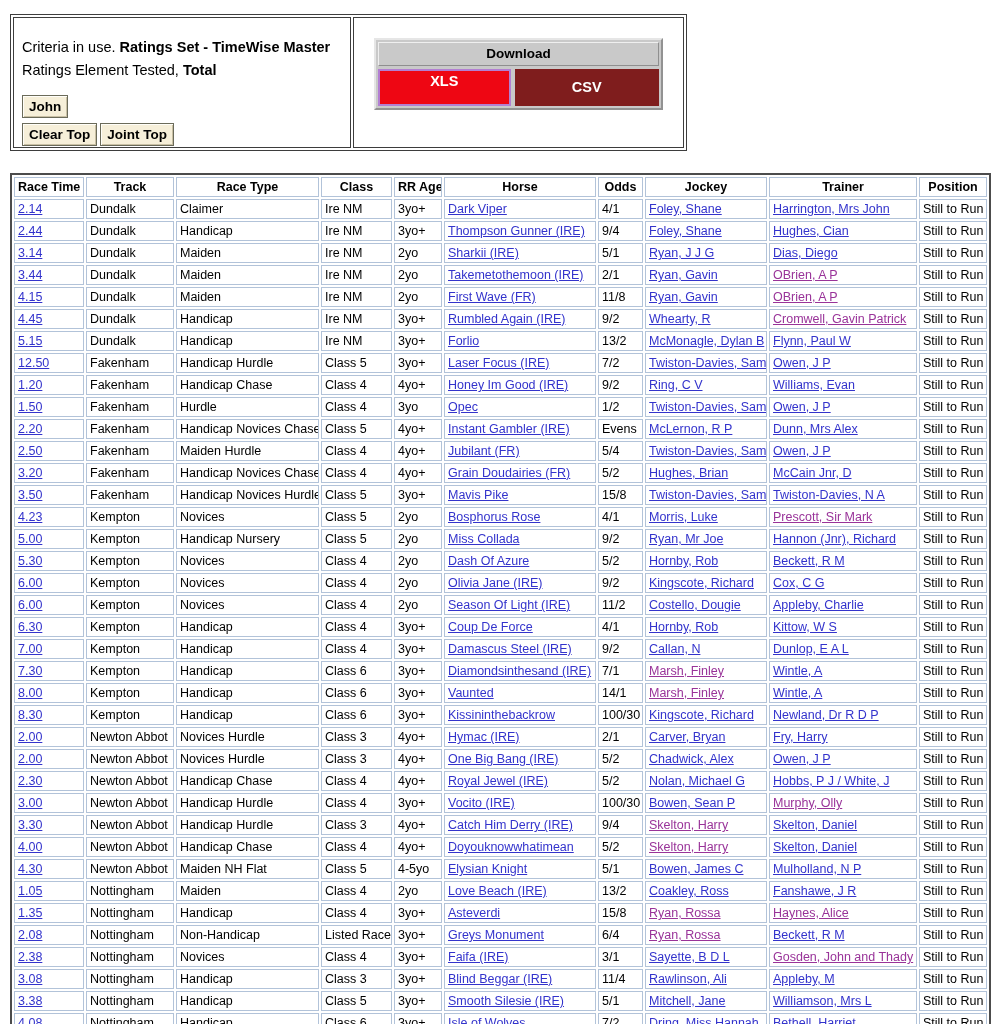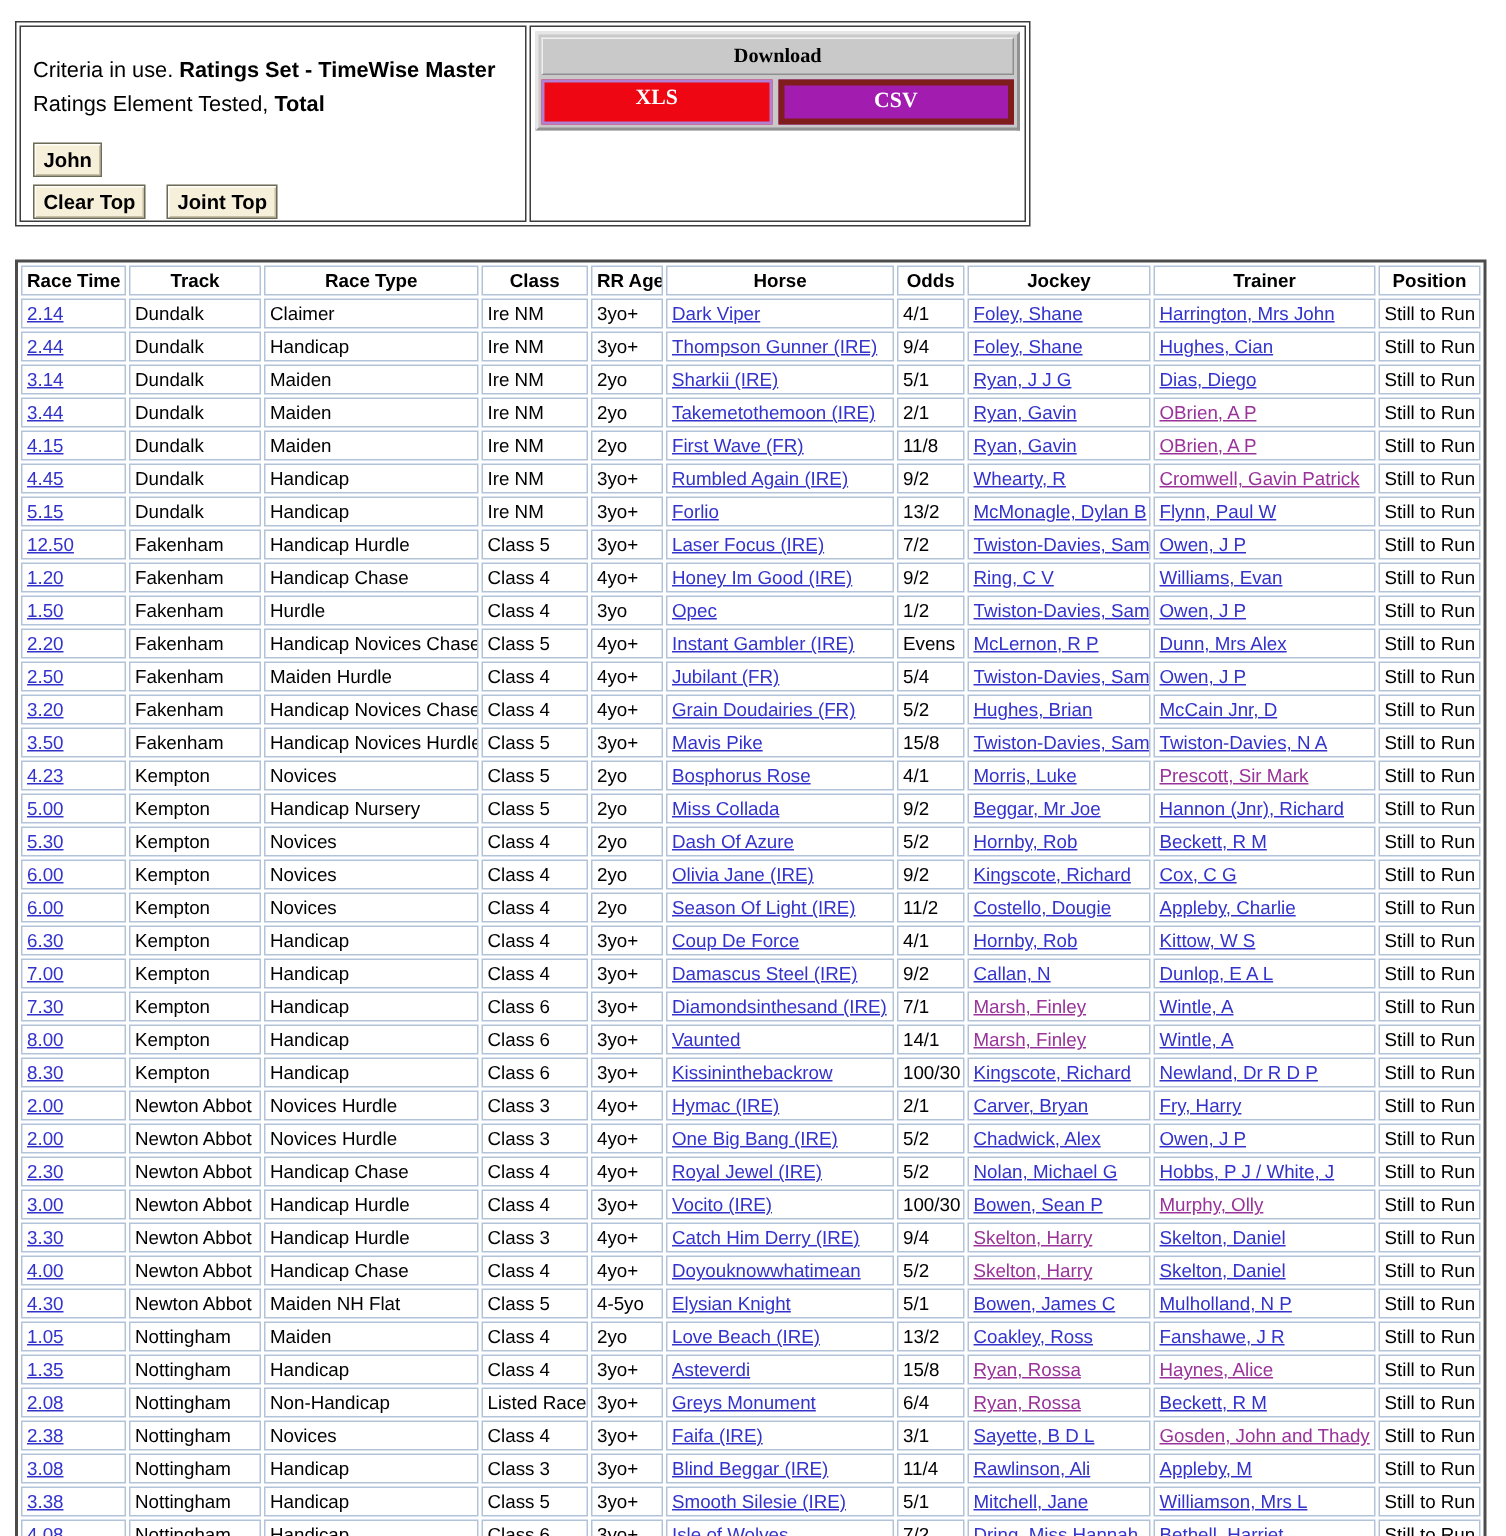--- a/index.html
+++ b/index.html
@@ -14,27 +14,27 @@
   .top-wrap {
     margin: 14px 0 16px 10px;
     width: 677px; height: 137px;
     border: 1px solid #3d3d3d;
     padding: 2px;
     display: flex; gap: 2px;
     background: #fff;
   }
   .panel { border: 1px solid #3d3d3d; background: #fff; }
   .criteria-panel { width: 338px; padding: 18px 8px 6px 8px; }
-  .download-panel { flex: 1; padding: 3px; font-family: Liberation Serif, serif; }
+  .download-panel { flex: 1; padding: 20px; }
 
   .criteria-line { font-size: 14.5px; line-height: 23px; white-space: nowrap; }
   .criteria-line b { font-weight: bold; }
 
   .btn-row-rank { margin-top: 13px; }
-  .btn-row-2 { margin-top: 5px; display: flex; gap: 14px; }
+  .btn-row-2 { margin-top: 5px; display: flex; gap: 3px; }
   .classic-btn {
     font-family: "Liberation Sans", "DejaVu Sans", sans-serif;
     font-size: 13.5px; font-weight: bold; color: #000;
     background: #f6efd9;
     border: 1px solid #6b6b5a;
     box-shadow: inset 1px 1px 0 #fffef8, inset -1px -1px 0 #c9c0a4;
     padding: 2px 6px; height: 23px;
     cursor: pointer;
   }
 
@@ -49,21 +49,21 @@
     border: 1px solid #8f8f8f;
     border-top-color: #efefef; border-left-color: #efefef;
   }
   .download-buttons { display: flex; gap: 4px; margin-top: 3px; }
   .dl-btn {
     flex: 1; display: block; text-align: center;
     font-weight: bold; font-size: 14.5px; color: #ffffff;
     padding: 2px 0 3px; text-decoration: none; cursor: pointer;
   }
   .dl-xls { background: #ee0613; border: 2px solid #b27fd2; }
-  .dl-csv { background: #a21caf; border: 4px solid #7f1d1d; }
+  .dl-csv { background: #7f1d1d; border: 8px solid #7f1d1d; }
 
   
   .race-table {
     margin: 22px 0 0 10px;
     border-collapse: separate;
     border-spacing: 2px;
     border: 2px solid #4c4c4c;
     table-layout: fixed;
     width: 981px;
     background: #fff;
@@ -333,21 +333,21 @@
   </tr>
 
   <tr>
     <td><a class="lnk">5.00</a></td>
     <td>Kempton</td>
     <td>Handicap Nursery</td>
     <td>Class 5</td>
     <td>2yo</td>
     <td><a class="lnk">Miss Collada</a></td>
     <td>9/2</td>
-    <td><a class="lnk">Beggar, Mr Joe</a></td>
+    <td><a class="lnk">Ryan, Mr Joe</a></td>
     <td><a class="lnk">Hannon (Jnr), Richard</a></td>
     <td>Still to Run</td>
   </tr>
 
   <tr>
     <td><a class="lnk">5.30</a></td>
     <td>Kempton</td>
     <td>Novices</td>
     <td>Class 4</td>
     <td>2yo</td>

